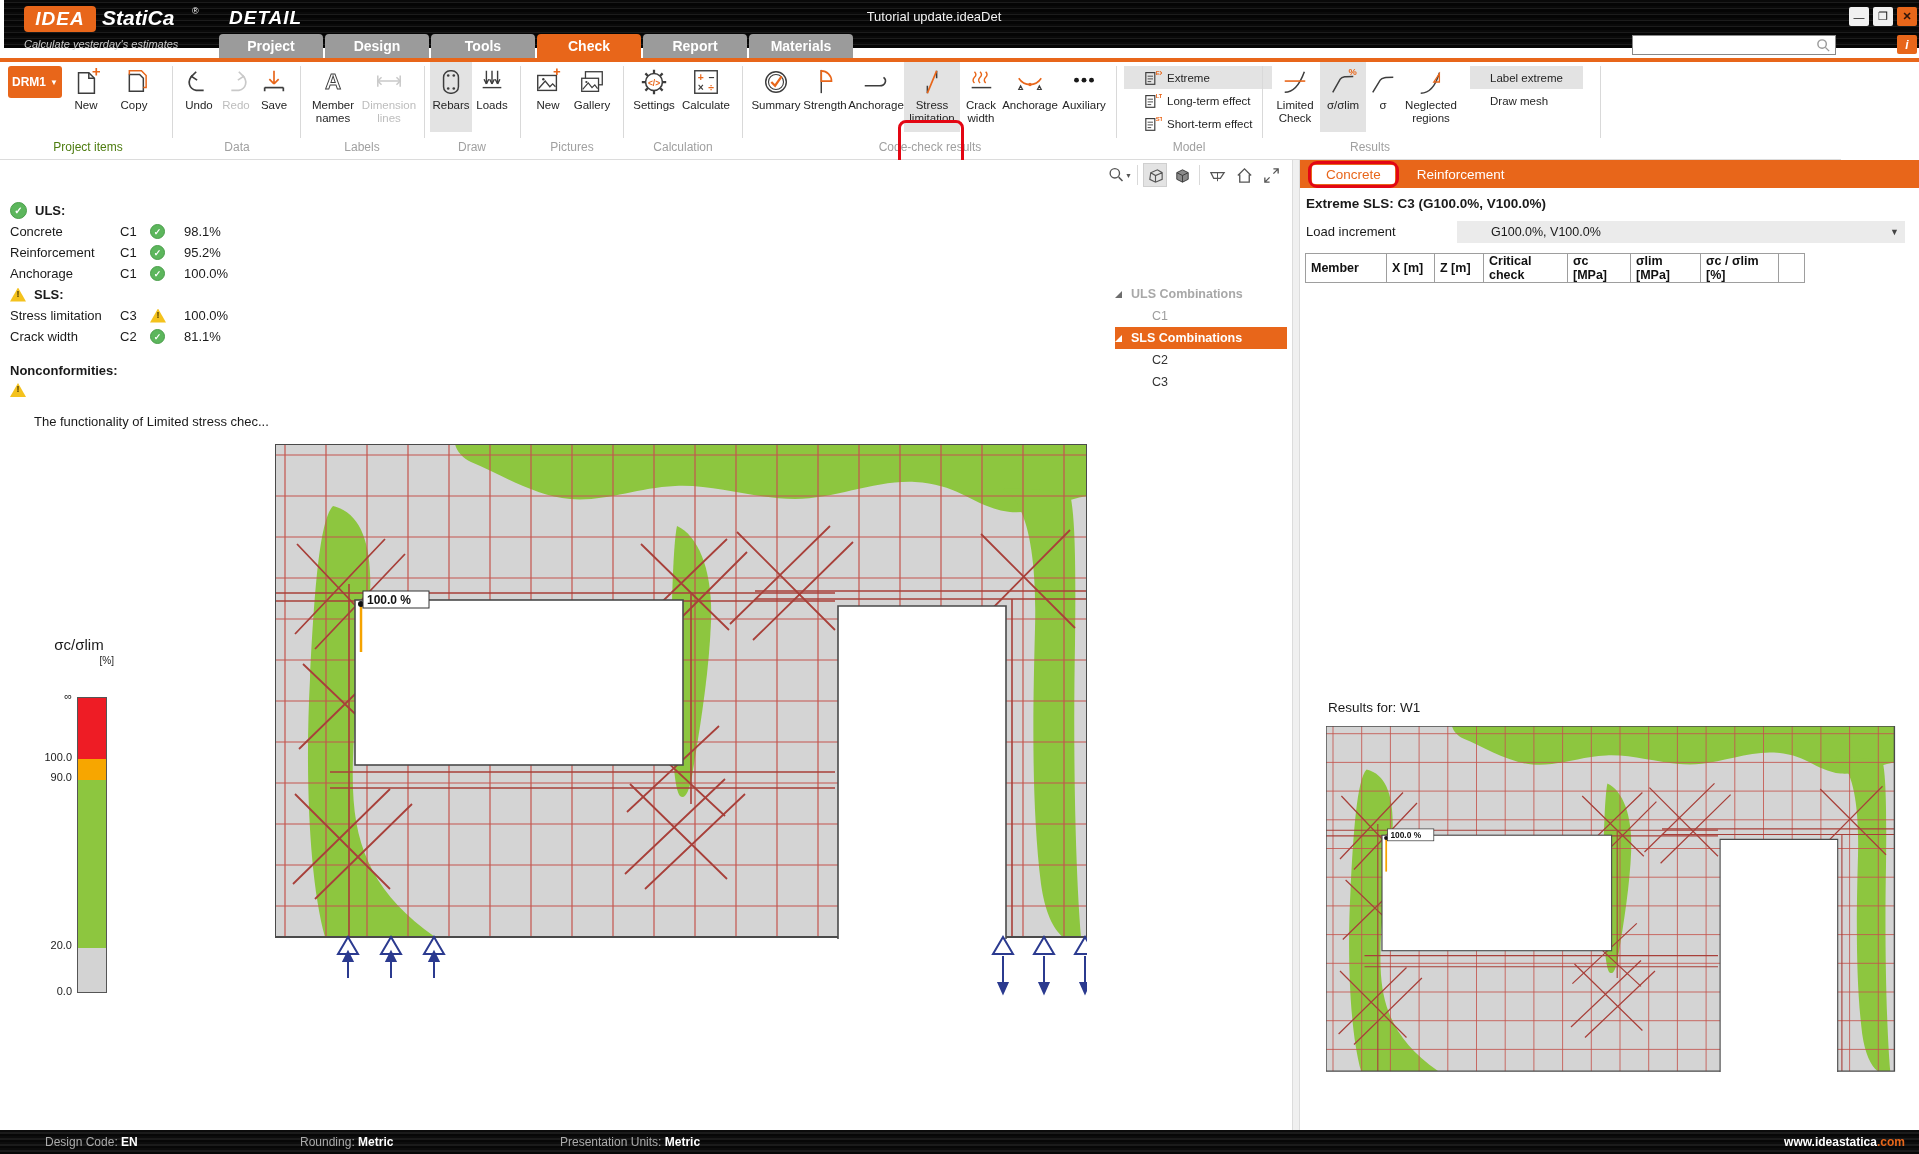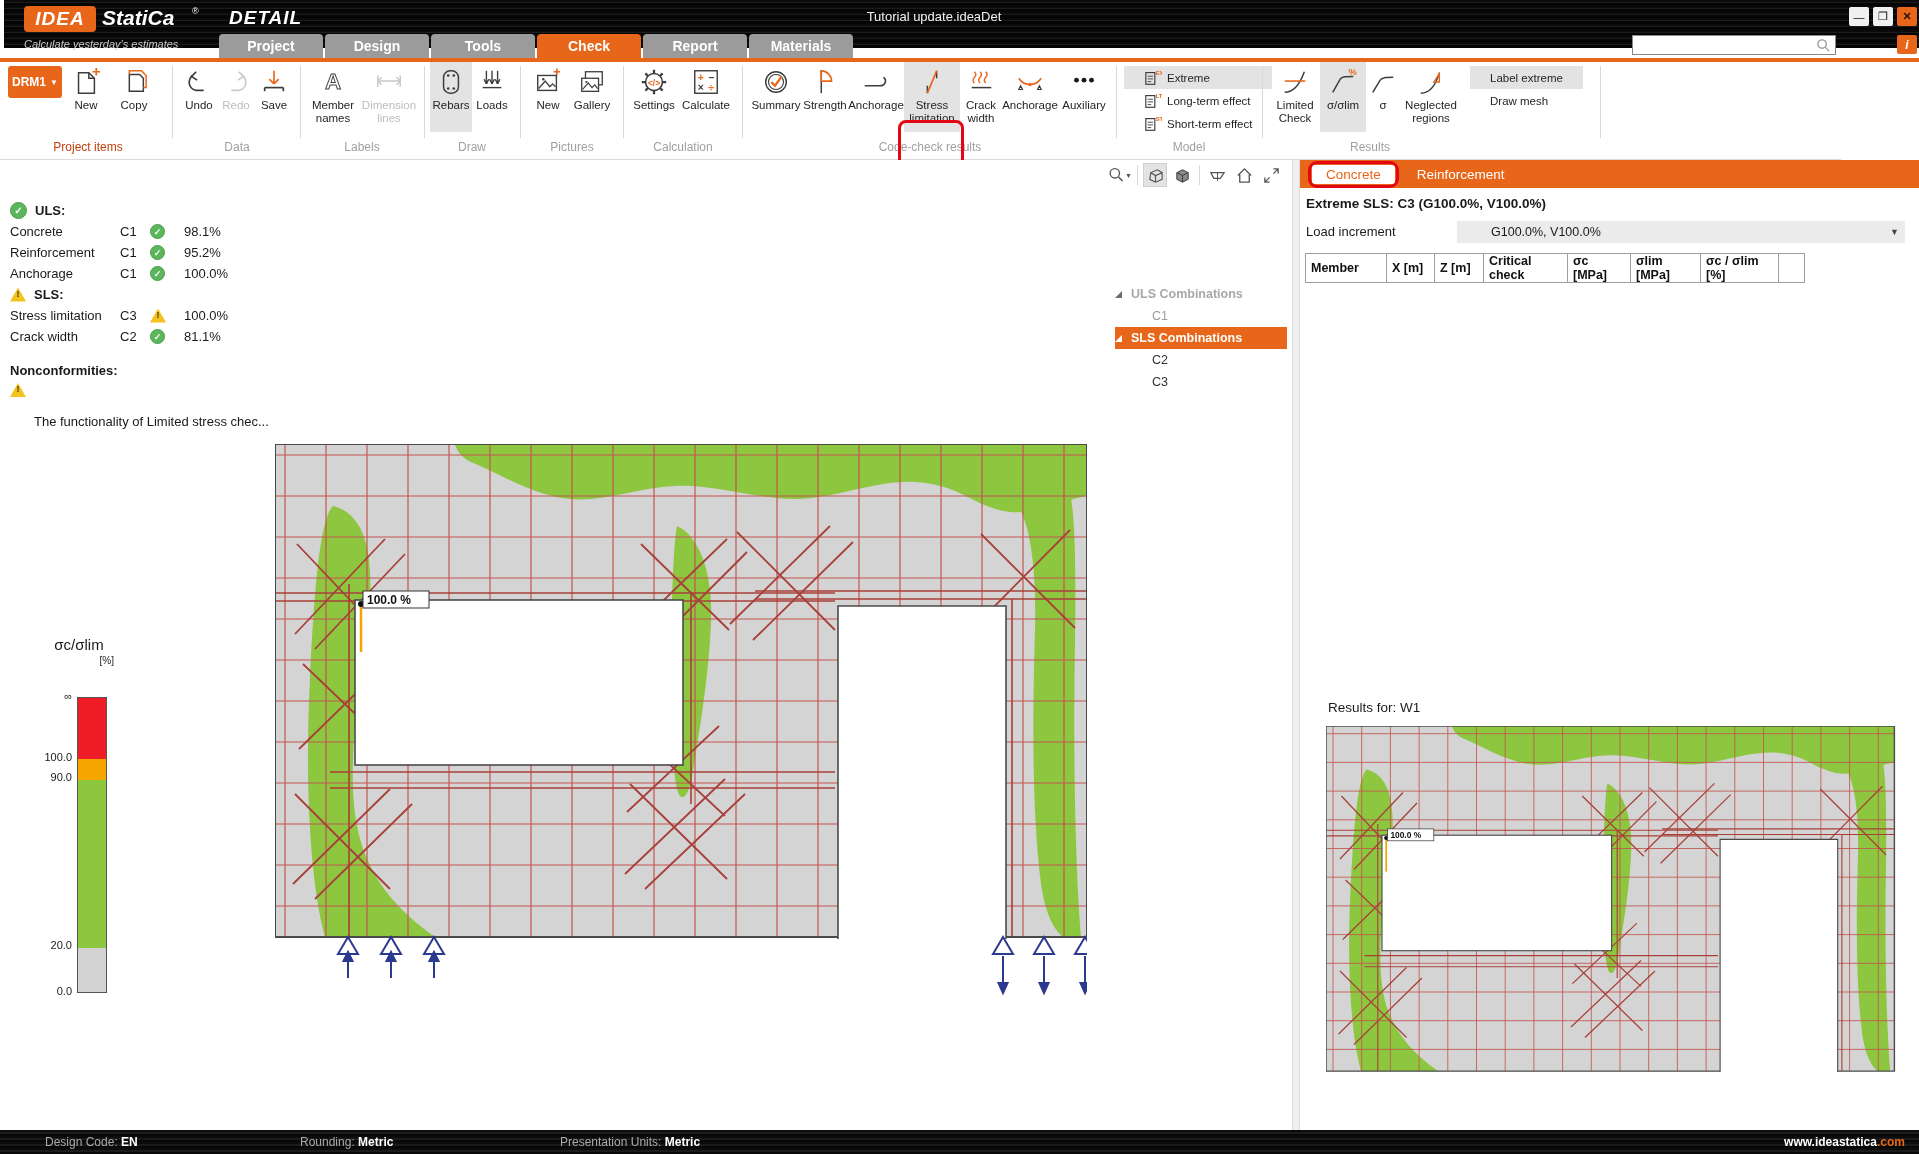--- a/index.html
+++ b/index.html
@@ -37,21 +37,21 @@
     display:flex; align-items:center; justify-content:center; border-radius:4px 4px 0 0; cursor:pointer;}
   .tab.active { background:#e8661a; }
   .accentline { position:absolute; left:0; top:58px; width:1919px; height:4px; background:#e8661a; }
 
   
   .ribbon { position:absolute; left:0; top:62px; width:1841px; height:98px; background:#fff;
     border-bottom:1px solid #dcdcdc; }
   .rsep { position:absolute; top:4px; width:1px; height:72px; background:#d9d9d9; }
   .rgroup { position:absolute; top:0; }
   .rgrouplabel { position:absolute; top:78px; font-size:12px; color:#a0a0a0; text-align:center; }
-  .rgrouplabel.orange { color:#c2410c; }
+  .rgrouplabel.orange { color:#4d7c0f; }
   .rrow { display:flex; align-items:flex-start; }
   .rbtn { display:flex; flex-direction:column; align-items:center; font-size:11.5px; color:#252525;
     line-height:1.12; text-align:center; padding-top:3px; cursor:pointer; min-height:70px;}
   .rbtn .ric { height:34px; display:flex; align-items:center; justify-content:center; }
   .rbtn.sel { background:#e3e3e3; }
   .rbtn.dis { color:#bdbdbd; }
   .drm1 { width:54px; height:32px; background:#e8661a; border-radius:3px; color:#fff;
     font-weight:bold; font-size:12px; display:flex; align-items:center; justify-content:center;
     gap:4px; margin-top:4px; cursor:pointer;}
   .drm1 .caret { font-size:8px; }

